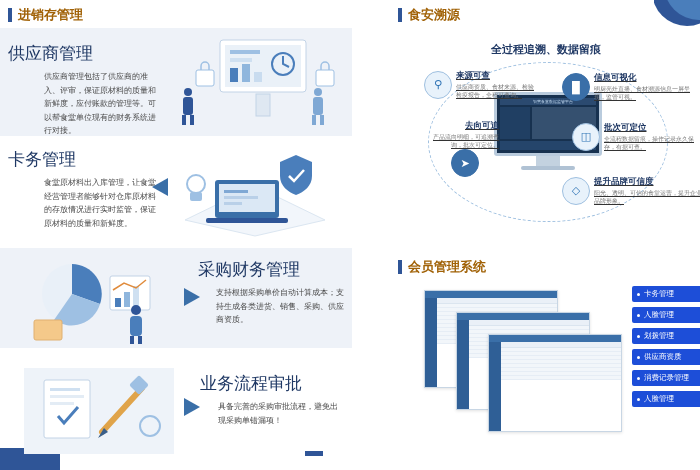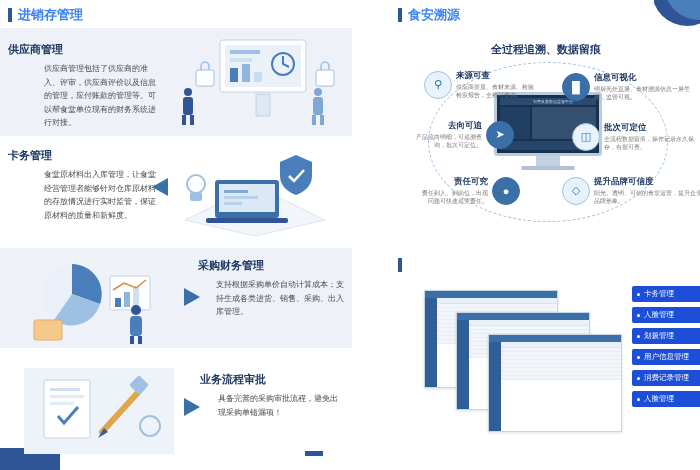--- a/index.html
+++ b/index.html
@@ -16,42 +16,42 @@
   
   .corner-tr{position:absolute;top:0;right:0;width:46px;height:30px;overflow:hidden;}
   .corner-tr i{position:absolute;display:block;border-radius:50%;}
   .corner-tr .c1{width:70px;height:70px;right:-22px;top:-44px;background:#2f5597;}
   .corner-tr .c2{width:70px;height:70px;right:-34px;top:-50px;background:#4a7ebb;}
   .corner-bl{position:absolute;left:0;bottom:0;width:60px;height:22px;background:#2f5597;}
   .bar-bottom{position:absolute;left:305px;bottom:14px;width:18px;height:5px;background:#2f5597;}
 
   
   .left{position:absolute;left:0;top:0;width:352px;height:470px;}
-  .sec-title{display:flex;align-items:center;font-size:13px;font-weight:bold;color:#3b82f6;}
+  .sec-title{display:flex;align-items:center;font-size:13px;font-weight:bold;color:#a16207;}
   .sec-title .tick{width:4px;height:14px;background:#2f5597;margin-right:6px;}
 
   .panel{position:absolute;}
-  .panel .head{font-size:11px;font-weight:bold;color:#1f3864;margin-bottom:5px;}
+  .panel .head{font-size:17px;font-weight:normal;color:#1f3864;margin-bottom:5px;}
   .panel .body{font-size:8px;line-height:1.7;color:#4a4a4a;}
 
   .band{position:absolute;left:0;background:#eef2f8;}
 
   
   .illu{position:absolute;}
 
   
   .right{position:absolute;left:376px;top:0;width:340px;height:470px;}
 
   .circle-title{font-size:11px;font-weight:bold;color:#1f3864;text-align:center;}
   .ring{position:absolute;border:1px dashed #9fc0e0;border-radius:50%;}
   .node{position:absolute;display:flex;align-items:center;}
   .node .bubble{width:26px;height:26px;border-radius:50%;background:#e8f2fb;border:1px solid #9fc0e0;
                 display:flex;align-items:center;justify-content:center;color:#2f74b5;font-size:11px;flex:0 0 auto;}
   .node .bubble.dark{background:#3a6fa8;color:#fff;border-color:#3a6fa8;}
-  .node .txt{font-size:8px;}
+  .node .txt{font-size:8px;text-decoration:underline;}
   .node .txt b{display:block;font-size:8.5px;color:#1f3864;font-weight:bold;margin-bottom:1px;}
   .node .txt span{display:block;font-size:6px;color:#777;line-height:1.35;}
 
   .monitor{position:absolute;}
   .monitor .screen{background:#17314f;border:3px solid #b9cbdd;border-radius:3px;overflow:hidden;position:relative;}
   .monitor .stand{width:24px;height:10px;background:#c3d2e0;margin:0 auto;}
   .monitor .base{width:54px;height:4px;background:#b0c2d4;margin:0 auto;border-radius:2px;}
 
   
   .tags{position:absolute;right:6px;top:286px;width:78px;}
@@ -82,21 +82,21 @@
     <div class="band" style="top:28px;width:352px;height:108px;"></div>
     <div class="band" style="top:248px;width:352px;height:100px;background:#eef2f8;"></div>
 
     <div class="sec-title" style="position:absolute;left:8px;top:6px;">
       <span class="tick"></span>
       <span>进销存管理</span>
     </div>
 
     <div class="panel" style="left:8px;top:42px;width:150px;">
       <div class="head">供应商管理</div>
-      <div class="body" style="padding-left:36px;">供应商管理包括了供应商的准入、评审，供应商评价以及信息的管理，应付账款的管理等。可以帮食堂单位现有的财务系统进行对接。</div>
+      <div class="body" style="padding-left:36px;">供应商管理包括了供应商的准入、评审，保证原材料的质量和新鲜度，应付账款的管理等。可以帮食堂单位现有的财务系统进行对接。</div>
     </div>
 
     <div class="illu" style="left:168px;top:34px;width:170px;height:96px;">
       <svg width="170" height="96" viewBox="0 0 170 96">
         <rect x="52" y="6" width="86" height="52" rx="3" fill="#ffffff" stroke="#c2d3e6"></rect>
         <rect x="57" y="11" width="76" height="42" fill="#eaf1f8"></rect>
         <rect x="62" y="16" width="30" height="4" fill="#9ec0e3"></rect>
         <rect x="62" y="24" width="22" height="4" fill="#cfe0f1"></rect>
         <rect x="62" y="34" width="8" height="14" fill="#4a7ebb"></rect>
         <rect x="74" y="30" width="8" height="18" fill="#8fb6dd"></rect>
@@ -139,21 +139,21 @@
         <rect x="46" y="78" width="82" height="5" rx="2" fill="#2f5597"></rect>
         <path d="M120 22 l16 -7 16 7 v14 c0 10 -8 16 -16 19 -8 -3 -16 -9 -16 -19z" fill="#4a7ebb"></path>
         <path d="M129 36 l5 5 10 -11" stroke="#fff" stroke-width="2.5" fill="none"></path>
         <circle cx="36" cy="44" r="9" fill="none" stroke="#9ec0e3" stroke-width="2"></circle>
         <rect x="30" y="52" width="12" height="9" rx="2" fill="#9ec0e3"></rect>
       </svg>
     </div>
 
     <div class="panel" style="left:198px;top:258px;width:146px;text-align:left;">
       <div class="head">采购财务管理</div>
-      <div class="body" style="padding-left:18px;">支持根据采购单价自动计算成本；支持生成各类进货、销售、采购、出入库管理。</div>
+      <div class="body" style="padding-left:18px;">支持根据采购单价自动计算成本；支持生成各类进货、销售、采购、供应商资质。</div>
     </div>
 
     <div class="illu" style="left:14px;top:250px;width:170px;height:96px;">
       <svg width="170" height="96" viewBox="0 0 170 96">
         <circle cx="58" cy="44" r="30" fill="#e9f0f8"></circle>
         <path d="M58 44 L58 14 A30 30 0 0 1 86 54 Z" fill="#4a7ebb"></path>
         <path d="M58 44 L86 54 A30 30 0 0 1 40 70 Z" fill="#9ec0e3"></path>
         <rect x="96" y="26" width="40" height="34" rx="2" fill="#fff" stroke="#c2d3e6"></rect>
         <rect x="101" y="48" width="6" height="9" fill="#4a7ebb"></rect>
         <rect x="110" y="42" width="6" height="15" fill="#8fb6dd"></rect>
@@ -230,35 +230,28 @@
     </div>
 
     <div class="node" style="left:48px;top:70px;width:110px;">
       <span class="bubble">⚲</span>
       <span class="txt" style="margin-left:4px;">
         <b>来源可查</b>
         <span>供应商资质、食材来源、检验检疫报告，全程可查询。</span>
       </span>
     </div>
 
-    <div class="node" style="left:34px;top:120px;width:110px;">
+    <div class="node" style="left:34px;top:120px;width:110px;flex-direction:column;">
       <span class="txt" style="margin-right:4px;text-align:right;width:72px;">
         <b>去向可追</b>
         <span>产品流向明细，可追溯查询，批次可定位。</span>
       </span>
       <span class="bubble dark">➤</span>
     </div>
 
-    <div class="node" style="left:44px;top:176px;width:118px;">
-      <span class="txt" style="margin-right:4px;text-align:right;width:68px;">
-        <b>责任可究</b>
-        <span>责任到人、到岗位，出现问题可快速追究责任。</span>
-      </span>
-      <span class="bubble dark">●</span>
-    </div>
 
     <div class="node" style="left:186px;top:72px;width:130px;">
       <span class="bubble dark">█</span>
       <span class="txt" style="margin-left:4px;width:100px;">
         <b>信息可视化</b>
         <span>明厨亮灶直播、食材溯源信息一屏呈现，监管可视。</span>
       </span>
     </div>
 
     <div class="node" style="left:196px;top:122px;width:132px;">
@@ -272,20 +265,21 @@
     <div class="node" style="left:186px;top:176px;width:140px;">
       <span class="bubble">◇</span>
       <span class="txt" style="margin-left:4px;width:108px;">
         <b>提升品牌可信度</b>
         <span>阳光、透明、可信的食堂运营，提升企业品牌形象。</span>
       </span>
     </div>
 
     <div class="sec-title" style="position:absolute;left:22px;top:258px;">
       <span class="tick"></span>
+      <span>会员管理系统</span>
     </div>
 
     <div class="shot" style="left:48px;top:290px;width:132px;height:96px;">
       <div class="top"></div>
         <div class="side"></div>
         <div class="sub"></div>
       <div class="rowline" style="margin-left:12px;"></div>
         <div class="rowline" style="margin-left:12px;"></div>
       <div class="rowline" style="margin-left:12px;"></div>
         <div class="rowline" style="margin-left:12px;"></div>
@@ -331,21 +325,21 @@
       <div class="tag">
           <span class="dot"></span>
           <span>人脸管理</span>
         </div>
       <div class="tag">
           <span class="dot"></span>
           <span>划拨管理</span>
         </div>
       <div class="tag">
           <span class="dot"></span>
-          <span>用户信息管理</span>
+          <span>供应商资质</span>
         </div>
       <div class="tag">
           <span class="dot"></span>
           <span>消费记录管理</span>
         </div>
       <div class="tag">
           <span class="dot"></span>
           <span>人脸管理</span>
         </div>
     </div>

